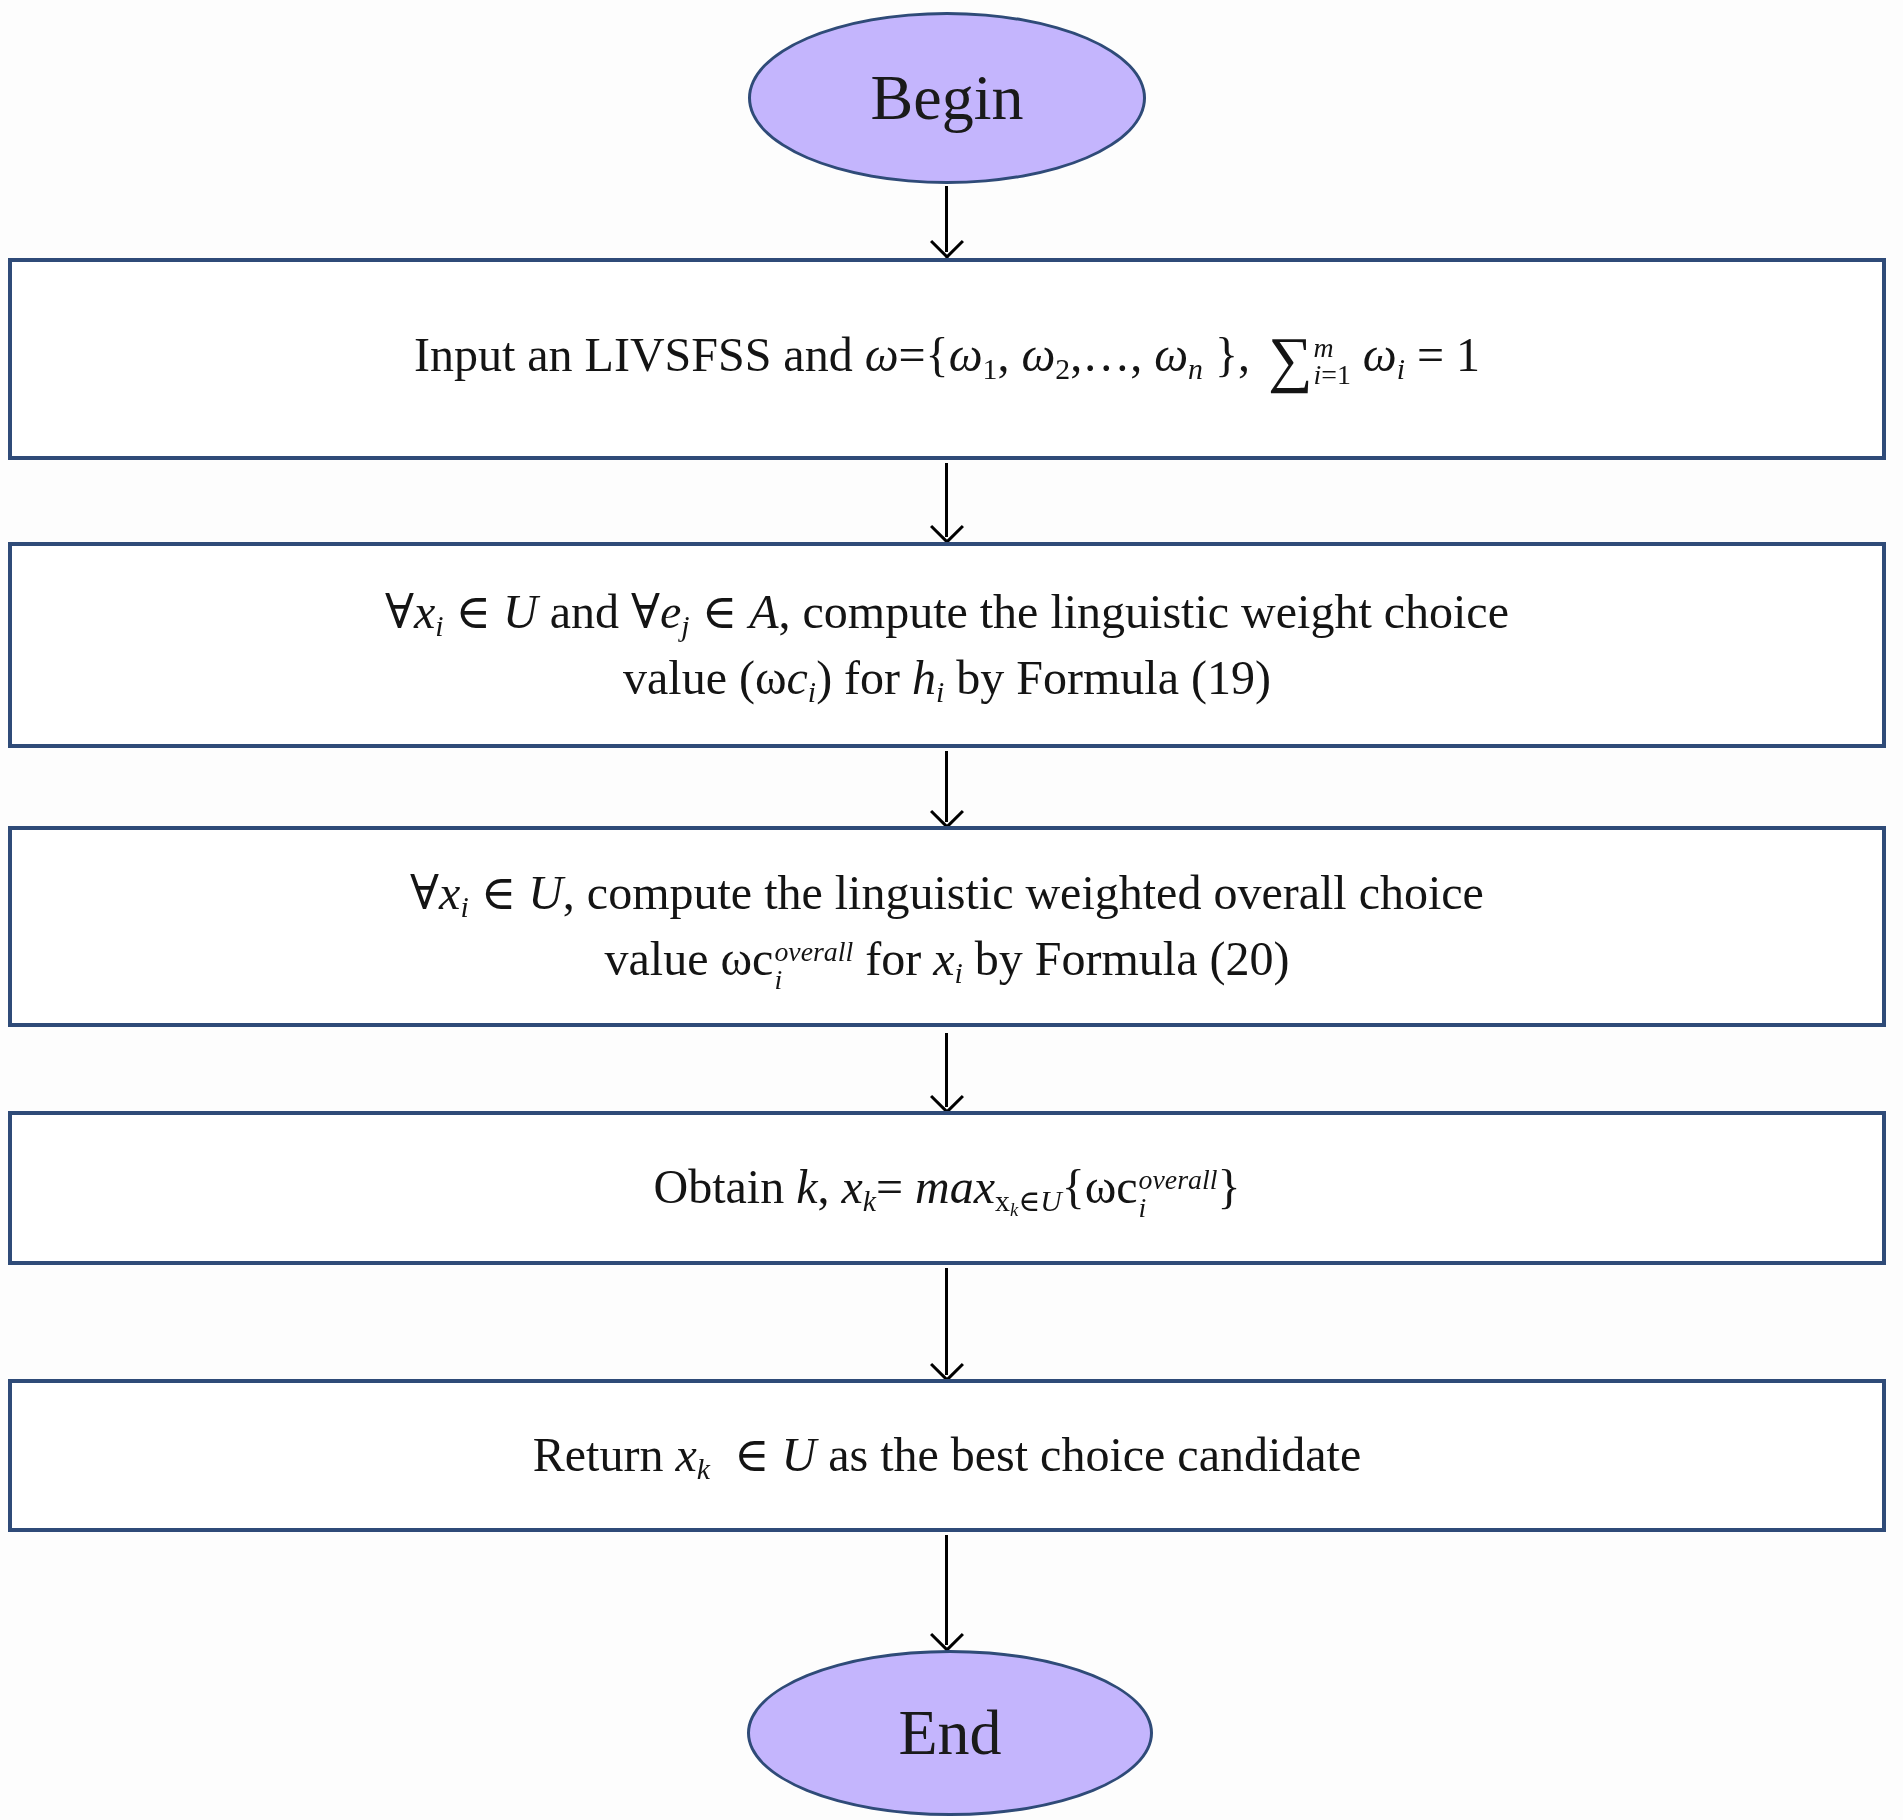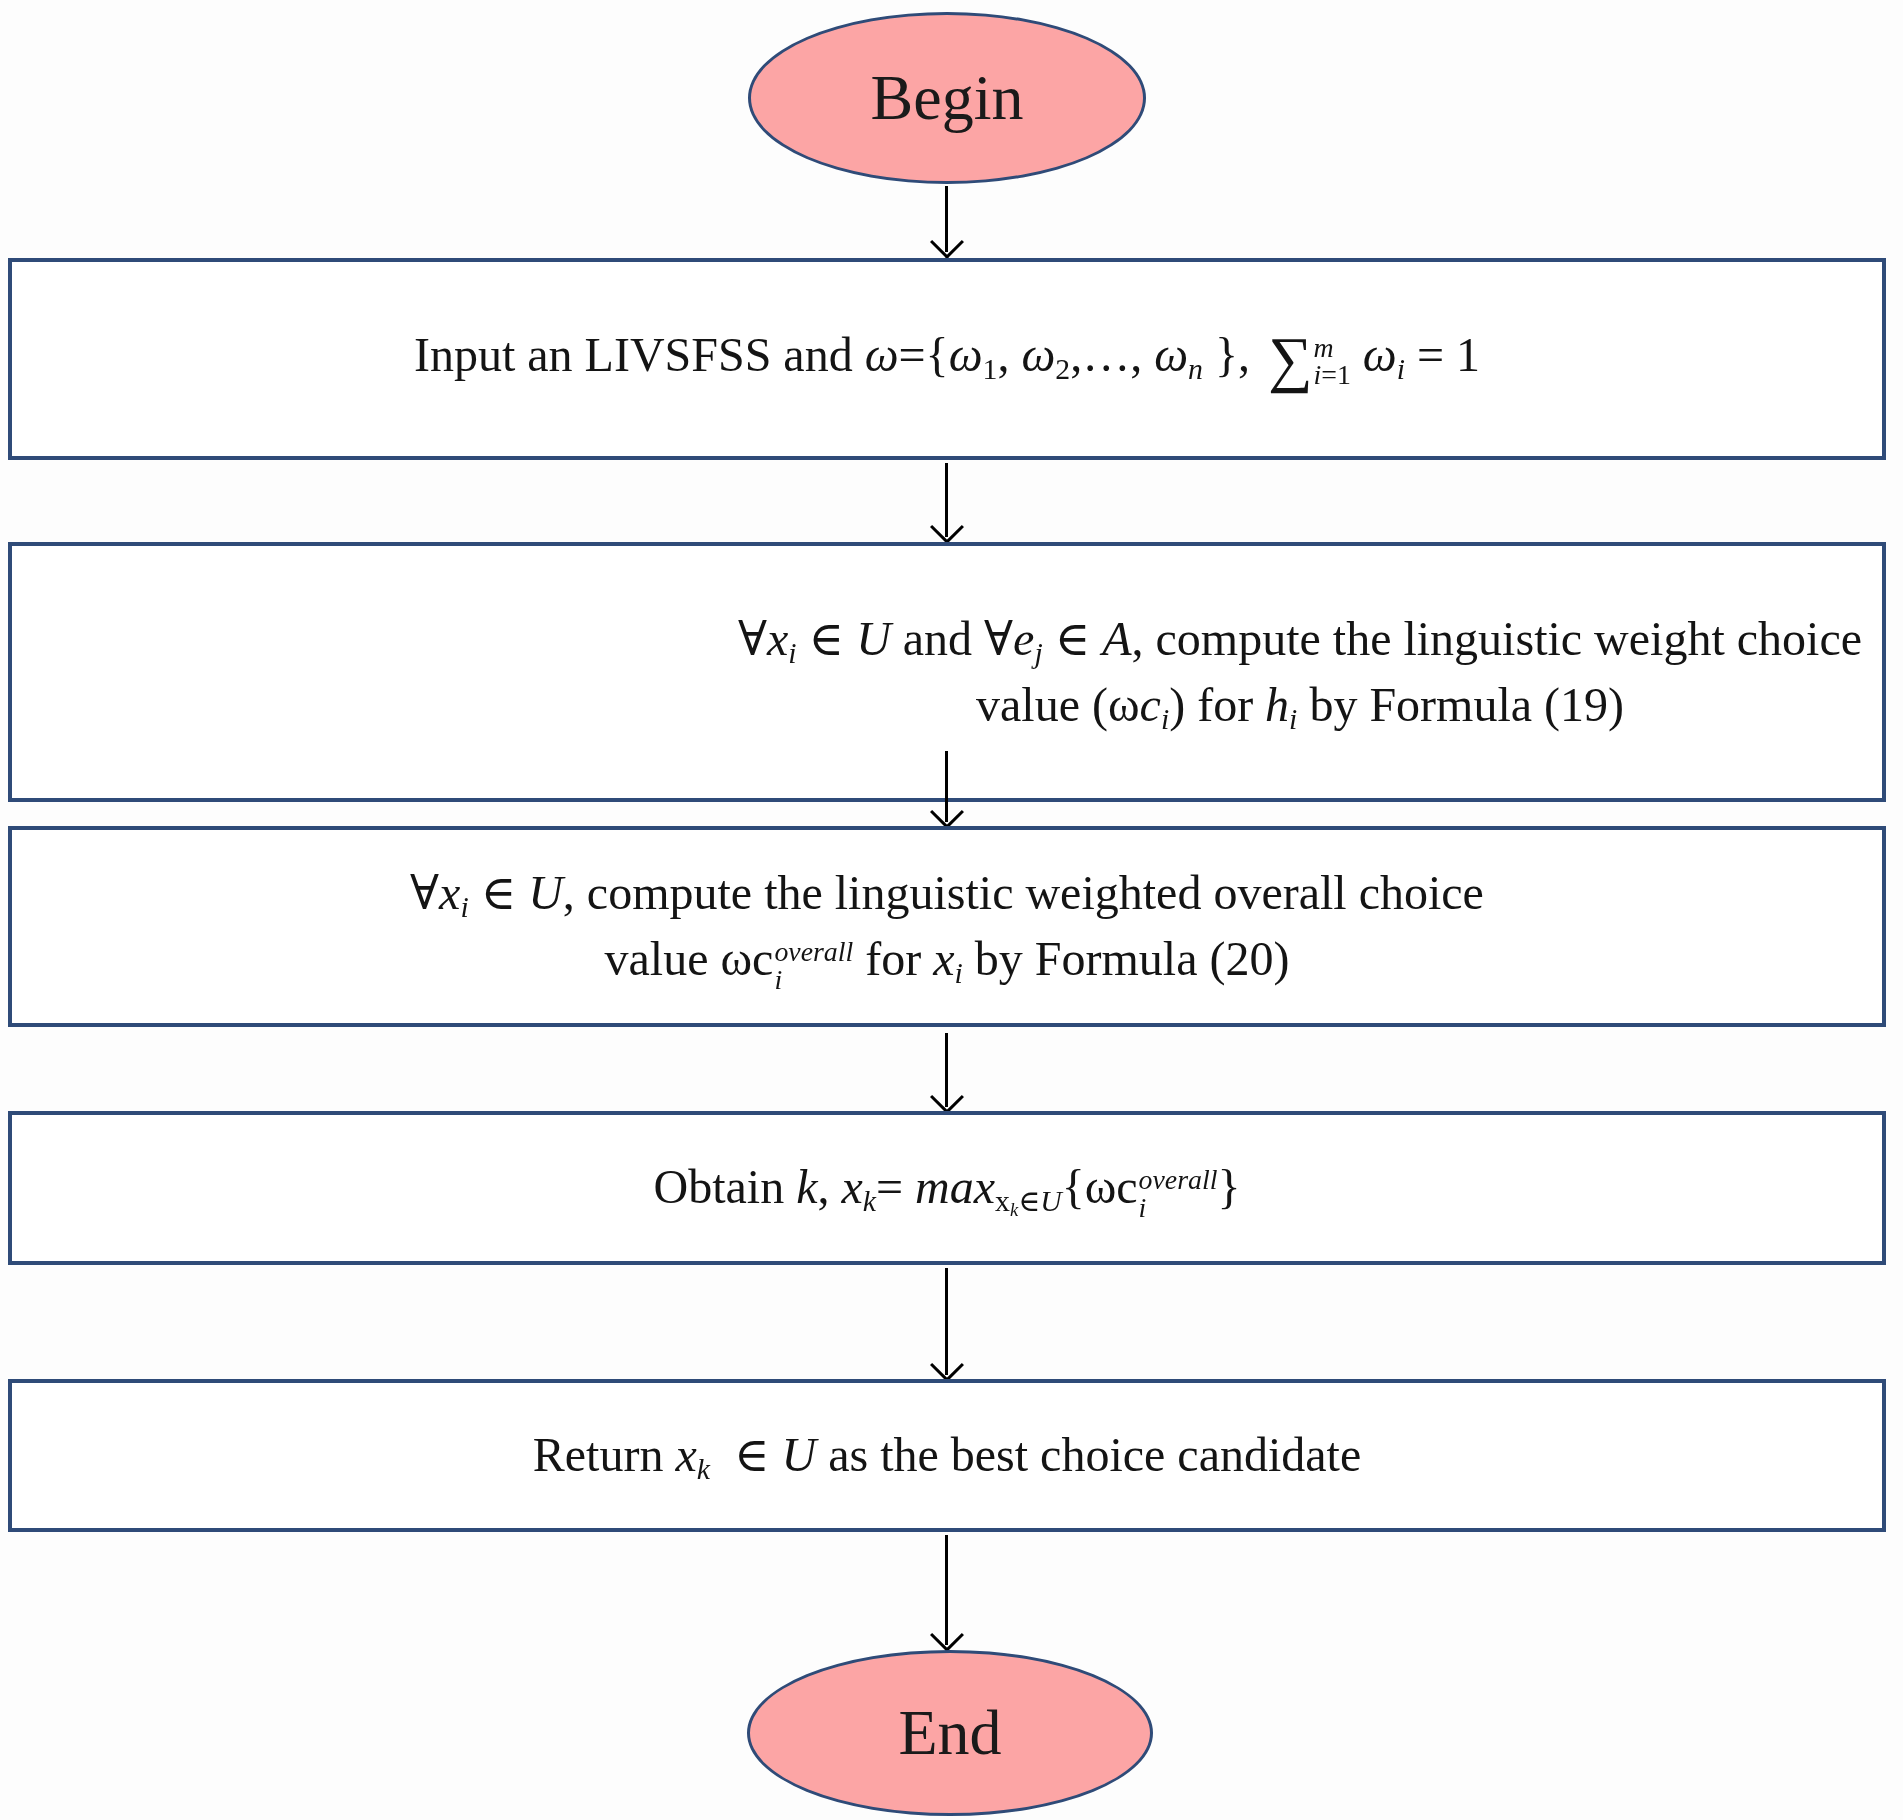--- a/index.html
+++ b/index.html
@@ -13,21 +13,21 @@
     height:1820px;
     background:#fdfdfd;
     color:#141414;
     overflow:hidden;
   }
   
   .terminator{
     position:absolute;
     border:3px solid #2F4B78;
     border-radius:50%;
-    background:#fca5a5;
+    background:#c4b5fd;
     display:flex;
     align-items:center;
     justify-content:center;
     font-size:64px;
     color:#1a1a1a;
     box-sizing:border-box;
   }
   
   .process{
     position:absolute;
@@ -87,21 +87,21 @@
   </div>
 
   <div class="arrow" style="left:945px; top:186px; height:66px;"></div>
 
   <div class="process" style="top:258px; height:202px;">
     <span>Input an LIVSFSS and <i>ω</i>={<i>ω</i><span class="sb">1</span>, <i>ω</i><span class="sb">2</span>,…, <i>ω</i><span class="sb"><i>n</i></span> }, <span class="sum">∑</span><span class="ss"><span class="t"><i>m</i></span><span class="b"><i>i</i>=1</span></span> <i>ω</i><span class="sb"><i>i</i></span> = 1</span>
   </div>
 
   <div class="arrow" style="left:945px; top:463px; height:74px;"></div>
 
-  <div class="process" style="top:542px; height:260px;justify-content:flex-end;">
+  <div class="process" style="top:542px; height:206px;">
     <span>∀<i>x</i><span class="sb"><i>i</i></span> ∈ <i>U</i> and ∀<i>e</i><span class="sb"><i>j</i></span> ∈ <i>A</i>, compute the linguistic weight choice<br>value (ω<i>c</i><span class="sb"><i>i</i></span>) for <i>h</i><span class="sb"><i>i</i></span> by Formula (19)</span>
   </div>
 
   <div class="arrow" style="left:945px; top:751px; height:71px;"></div>
 
   <div class="process" style="top:826px; height:201px;">
     <span>∀<i>x</i><span class="sb"><i>i</i></span> ∈ <i>U</i>, compute the linguistic weighted overall choice<br>value ωc<span class="ss"><span class="t"><i>overall</i></span><span class="b"><i>i</i></span></span> for <i>x</i><span class="sb"><i>i</i></span> by Formula (20)</span>
   </div>
 
   <div class="arrow" style="left:945px; top:1033px; height:74px;"></div>

